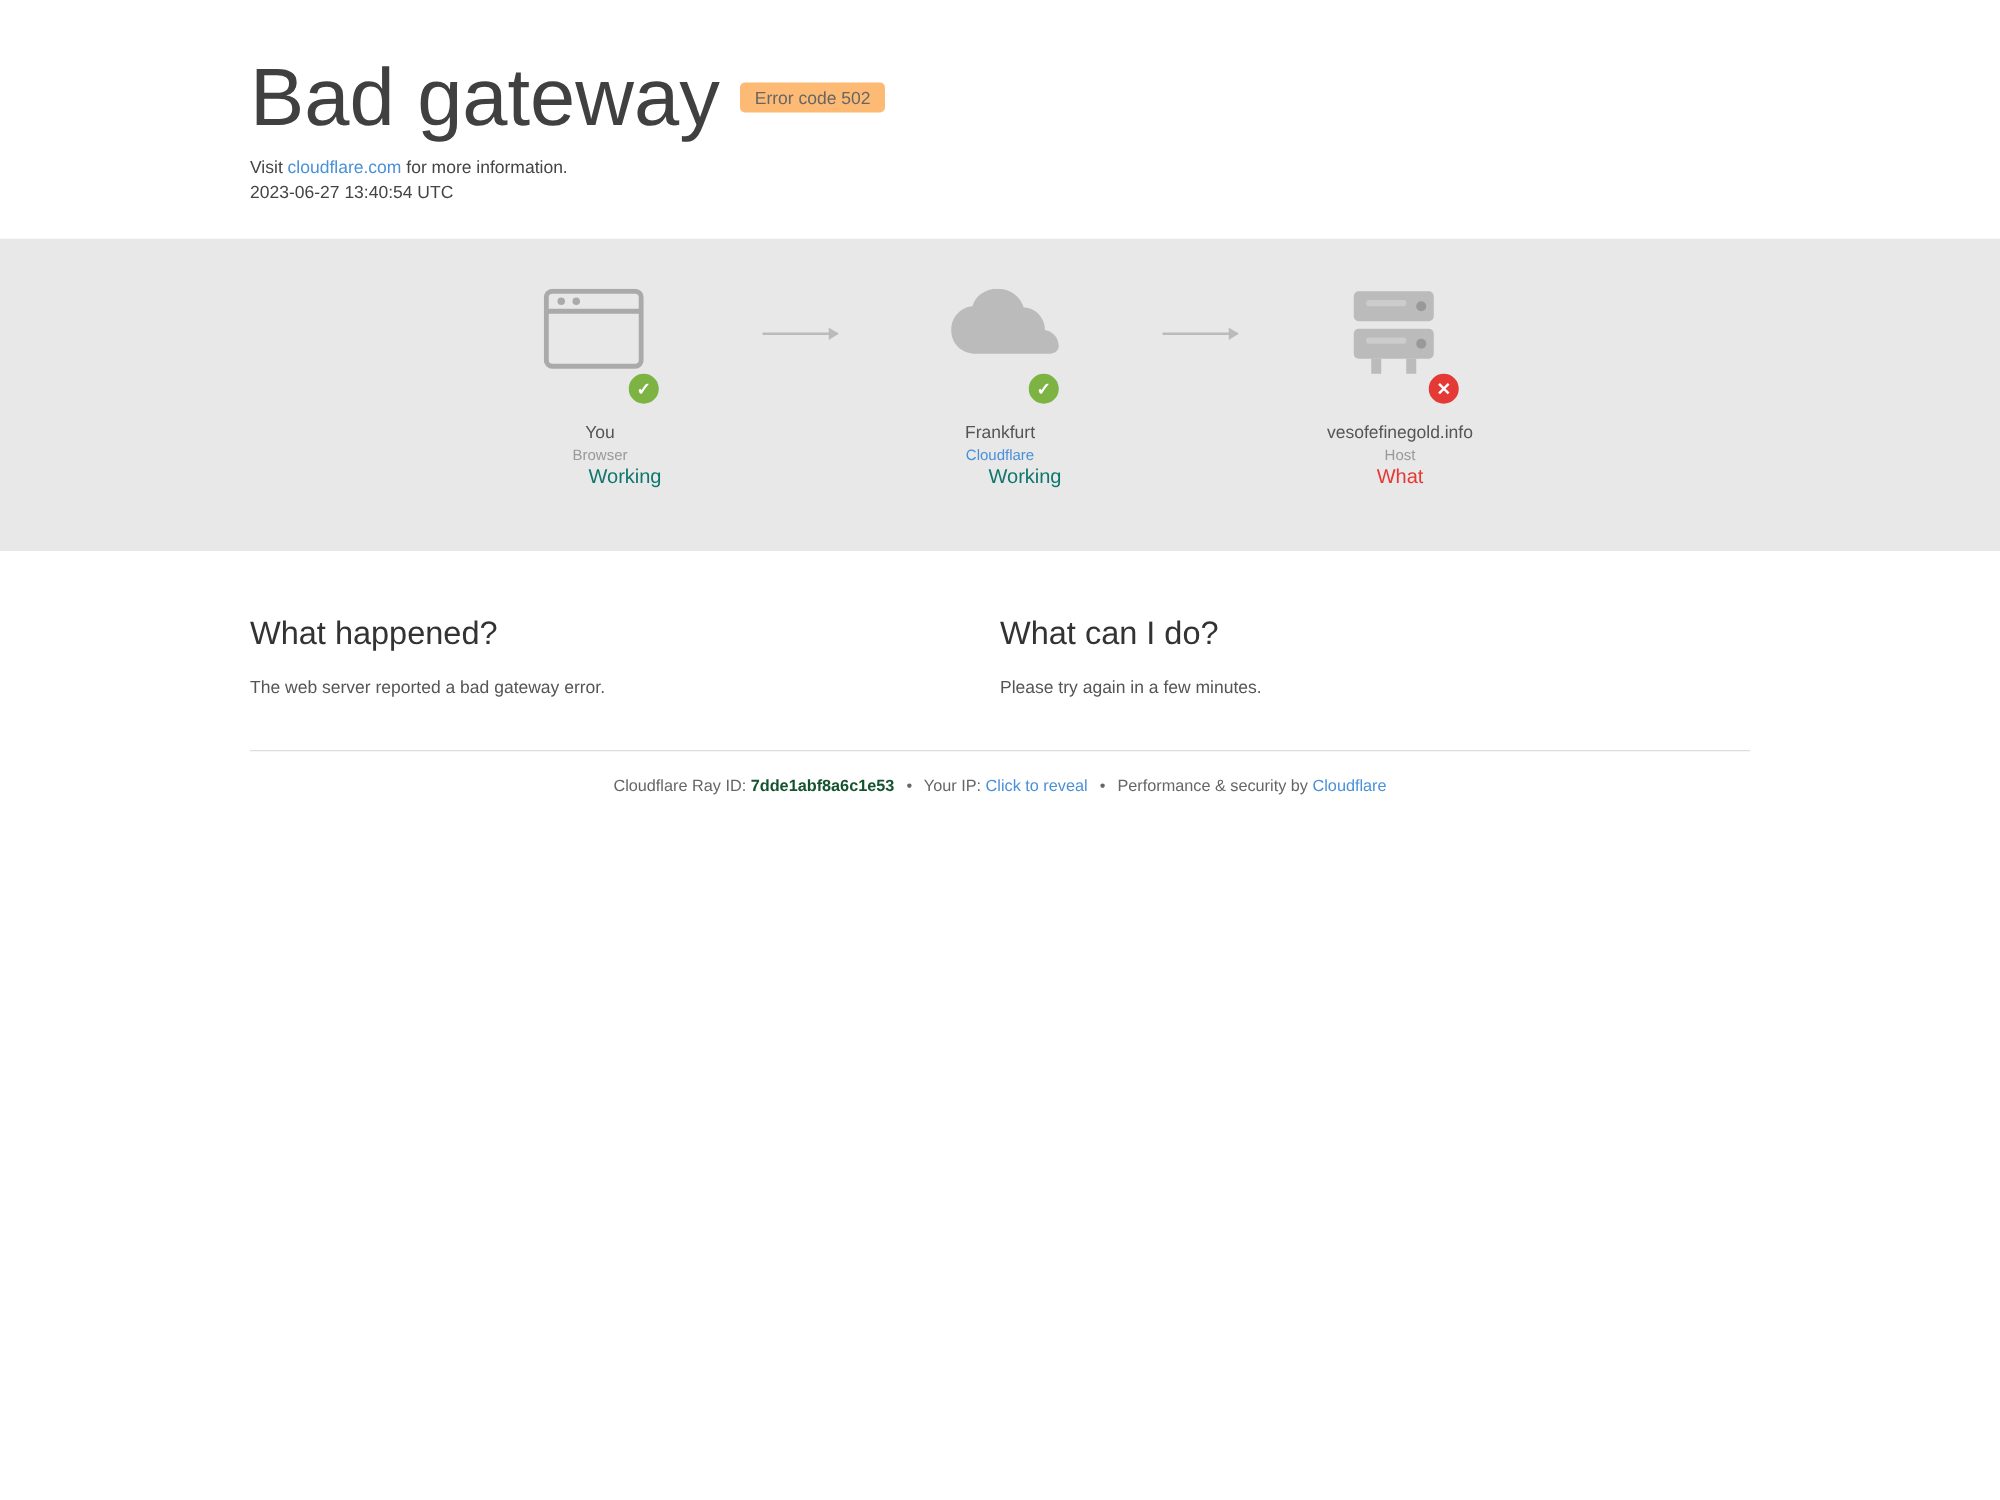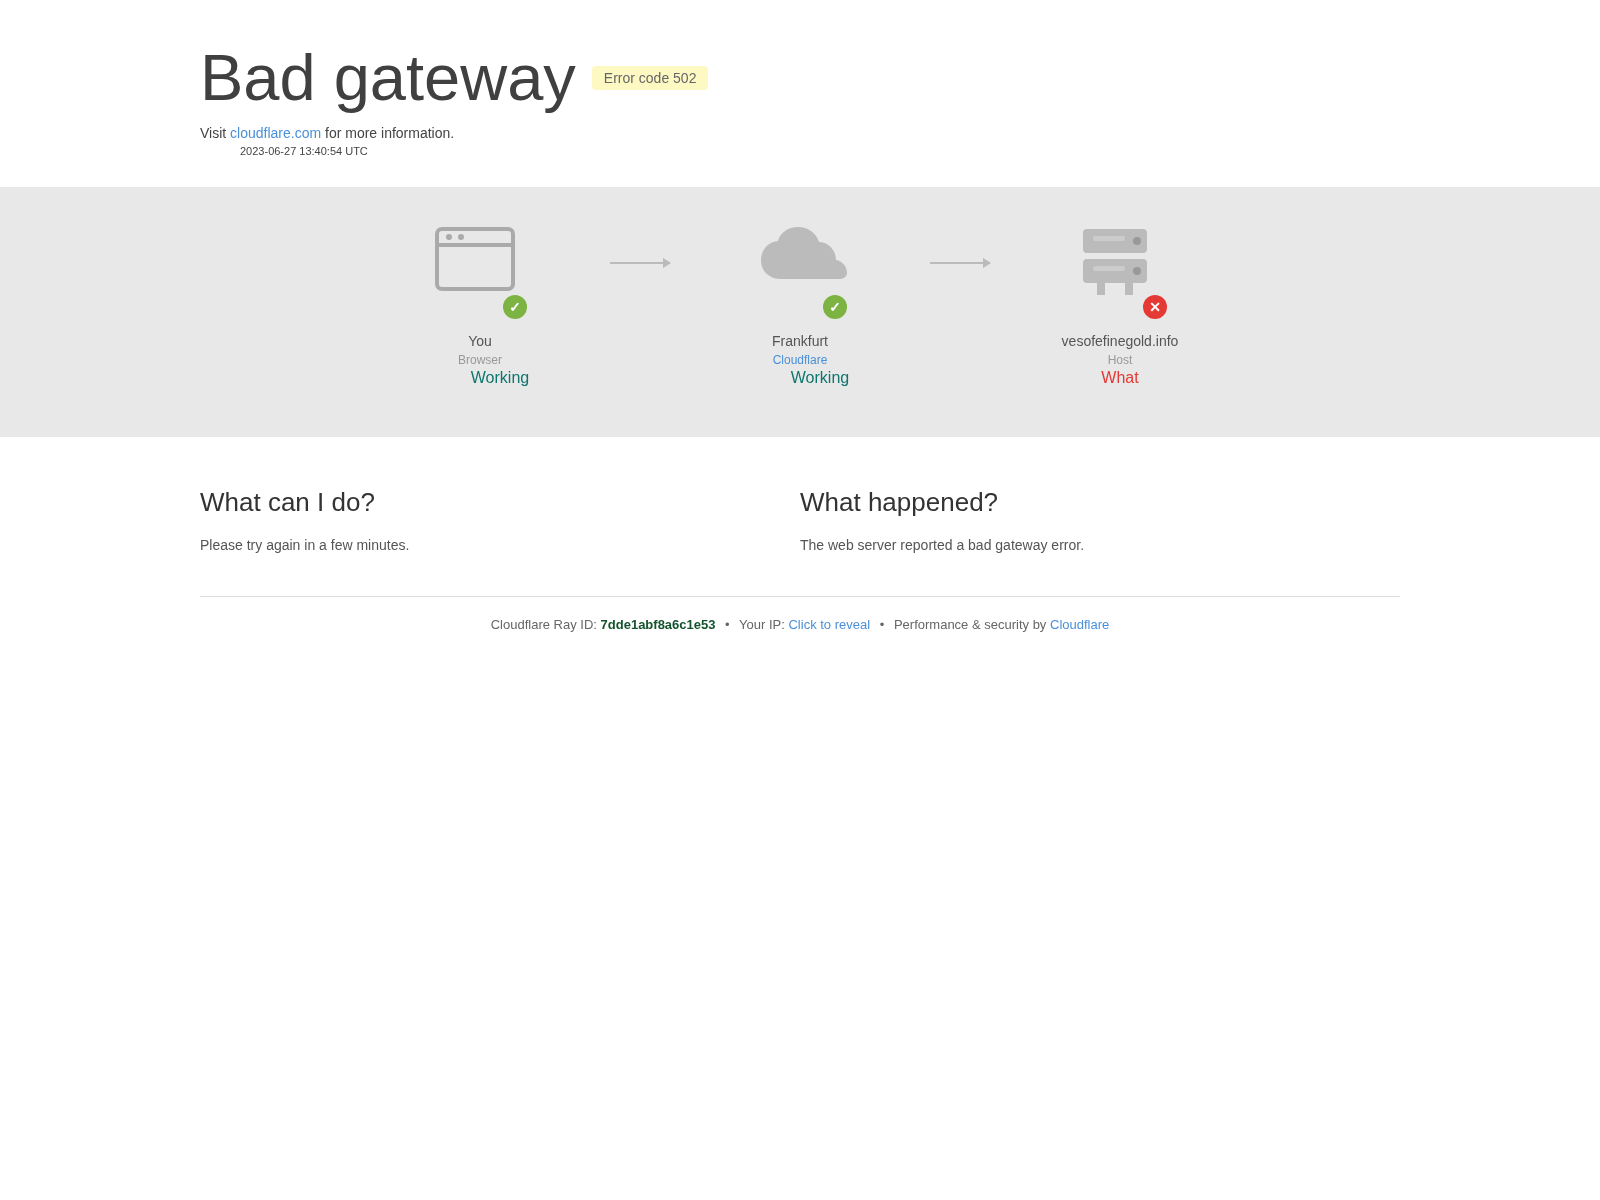--- a/index.html
+++ b/index.html
@@ -22,42 +22,41 @@
       margin-bottom: 10px;
     }
 
     .page-title {
       font-size: 65px;
       font-weight: 300;
       color: #404040;
     }
 
     .error-badge {
-      background: #fef9c3;
+      background: #fdba74;
       border-radius: 4px;
       padding: 4px 12px;
       font-size: 14px;
       color: #666;
     }
 
     .visit-line {
       font-size: 14px;
       color: #444;
       margin-bottom: 4px;
     }
 
     .visit-line a {
       color: #4a90d9;
       text-decoration: none;
     }
 
     .timestamp {
-      font-size: 11px;
+      font-size: 14px;
       color: #444;
-      margin-left: 40px;
     }
 
     
     .diagram-section {
       background: #e8e8e8;
       padding: 40px 0 50px 0;
     }
 
     .diagram-row {
       display: flex;
@@ -303,26 +302,26 @@
       <span class="node-label grey">Host</span>
       <span class="node-status error">What</span>
     </div>
 
   </div>
 </div>
 
 <div class="content-section">
   <div class="two-col">
     <div class="col">
+      <h2>What happened?</h2>
+      <p>The web server reported a bad gateway error.</p>
+    </div>
+    <div class="col">
       <h2>What can I do?</h2>
       <p>Please try again in a few minutes.</p>
-    </div>
-    <div class="col">
-      <h2>What happened?</h2>
-      <p>The web server reported a bad gateway error.</p>
     </div>
   </div>
 
   <hr class="divider">
 
   <div class="footer-info">
     <span>Cloudflare Ray ID:</span>
     <strong>7dde1abf8a6c1e53</strong>
     <span class="dot">•</span>
     <span>Your IP:</span>

